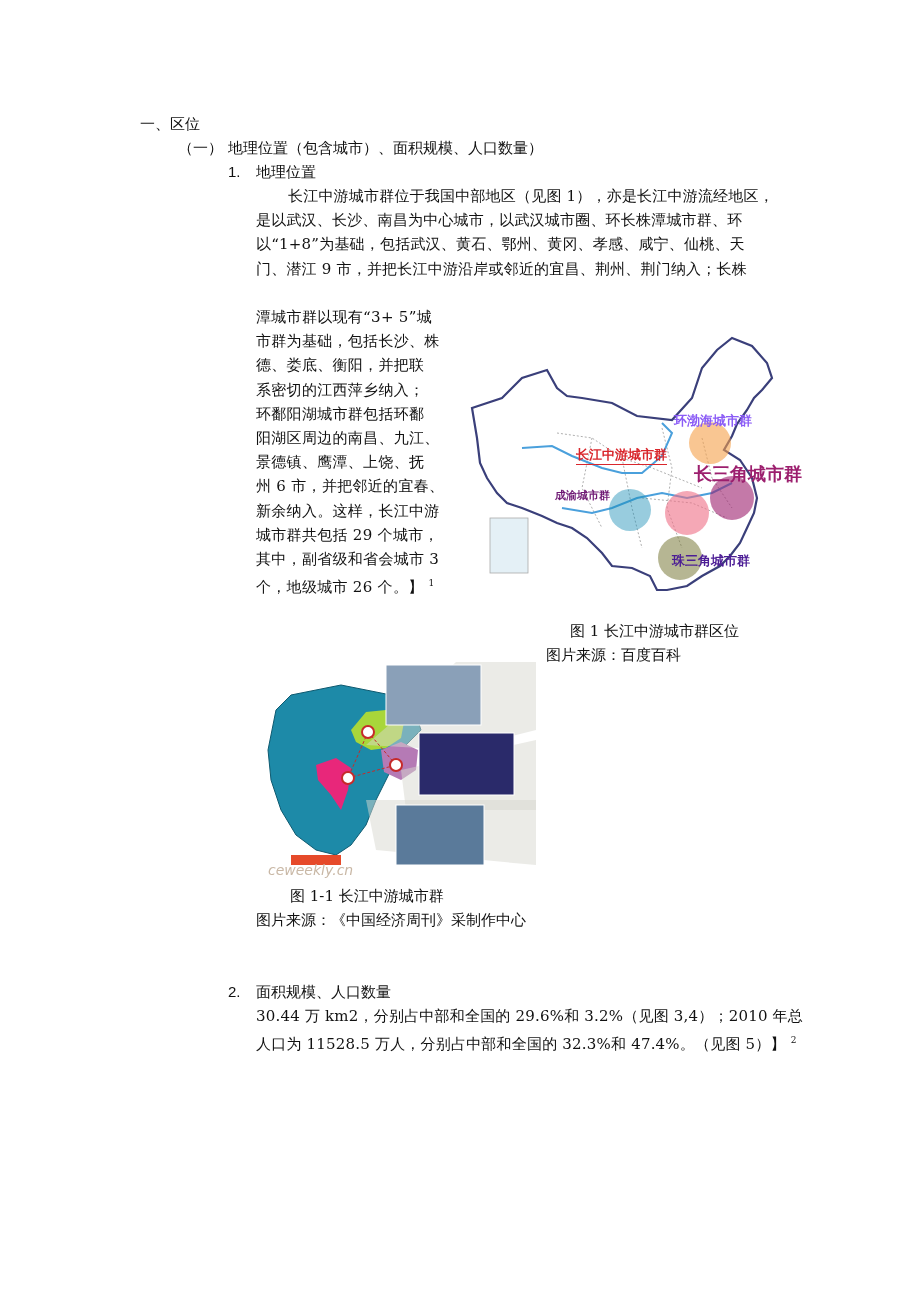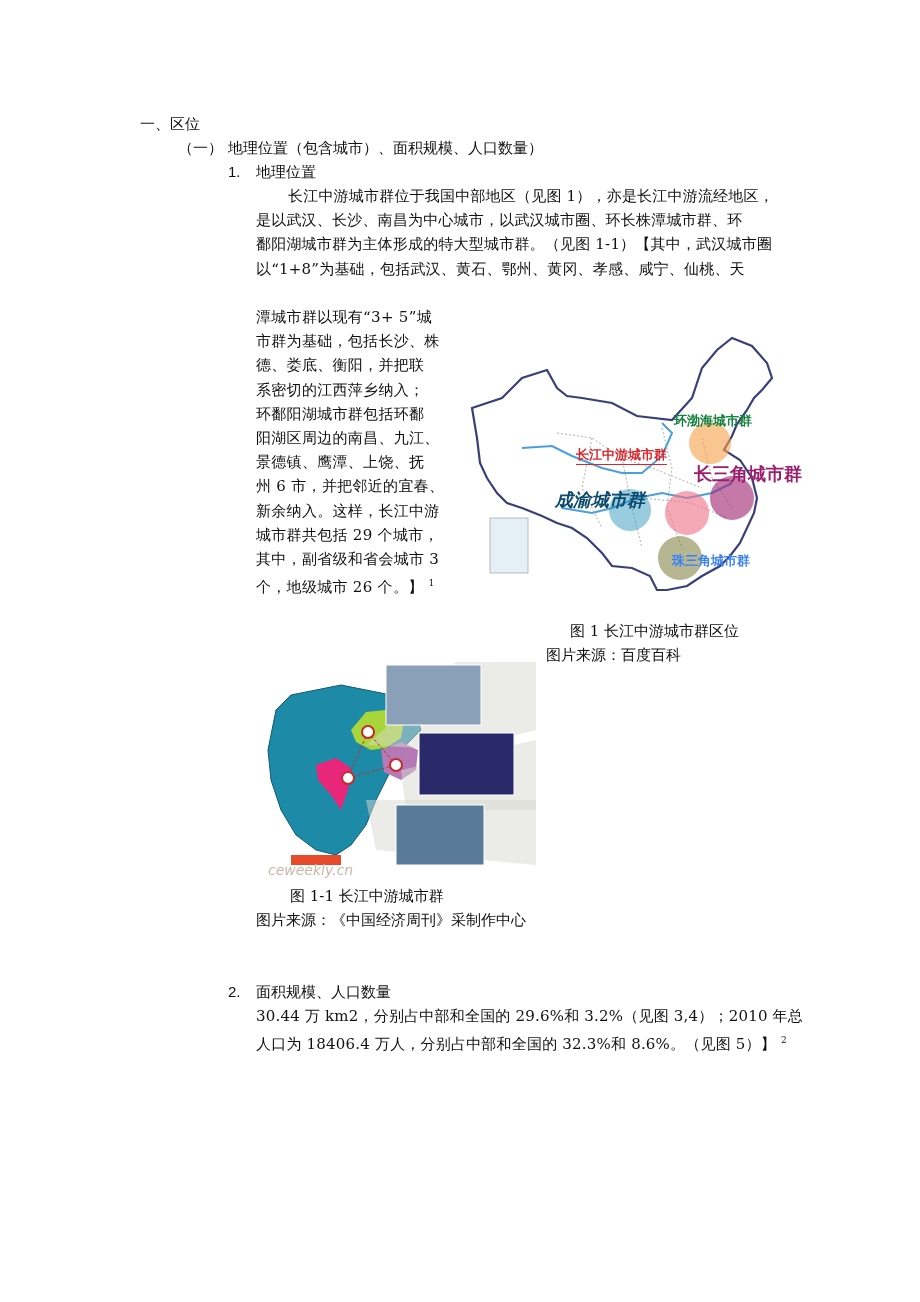--- a/index.html
+++ b/index.html
@@ -22,22 +22,22 @@
 
 <div class="abs line" style="left:140px; top:112px;">一、区位</div>
 <div class="abs line" style="left:178px; top:136px;">（一）</div>
 <div class="abs line" style="left:228px; top:136px;">地理位置（包含城市）、面积规模、人口数量）</div>
 <div class="abs line" style="left:228px; top:160px; font-family:'Liberation Sans',sans-serif;">1.</div>
 <div class="abs line" style="left:256px; top:160px;">地理位置</div>
 
 <div class="para" style="top:184px;">
   <div style="padding-left:32px;">长江中游城市群位于我国中部地区（见图 1），亦是长江中游流经地区，</div>
   <div>是以武汉、长沙、南昌为中心城市，以武汉城市圈、环长株潭城市群、环</div>
-  <div>鄱阳湖城市群为主体形成的特大型城市群。（见图 1-1）【其中，武汉城市圈</div>
   <div>以“1+8”为基础，包括武汉、黄石、鄂州、黄冈、孝感、咸宁、仙桃、天</div>
+  <div>门、潜江 9 市，并把长江中游沿岸或邻近的宜昌、荆州、荆门纳入；长株</div>
 </div>
 
 <div class="side-text" style="top:305px;">
   <div>潭城市群以现有“3+ 5”城</div>
   <div>市群为基础，包括长沙、株</div>
   <div>德、娄底、衡阳，并把联</div>
   <div>系密切的江西萍乡纳入；</div>
   <div>环鄱阳湖城市群包括环鄱</div>
   <div>阳湖区周边的南昌、九江、</div>
   <div>景德镇、鹰潭、上饶、抚</div>
@@ -58,25 +58,25 @@
     <path d="M60,120 L90,118 L110,128 L140,140 L160,145 L180,145 L200,128 L210,105 L200,95 M100,180 L130,185 L150,180 L175,170 L200,165 L225,170 L250,165 L270,155" fill="none" stroke="#4aa0dc" stroke-width="2"></path>
 
     <circle cx="248" cy="115" r="21" fill="#f5a04a" opacity="0.6"></circle>
     <circle cx="168" cy="182" r="21" fill="#1a8fb5" opacity="0.45"></circle>
     <circle cx="225" cy="185" r="22" fill="#ef6e86" opacity="0.6"></circle>
     <circle cx="270" cy="170" r="22" fill="#9c1f6e" opacity="0.6"></circle>
     <circle cx="218" cy="230" r="22" fill="#7a7a3a" opacity="0.55"></circle>
 
     <rect x="28" y="190" width="38" height="55" fill="#e4f0f6" stroke="#aaa" stroke-width="0.8"></rect>
   </svg>
-  <div class="abs" style="left:212px; top:84px; font-family:'DejaVu Sans',sans-serif; font-weight:bold; font-size:13px; color:#15803d;">环渤海城市群</div>
+  <div class="abs" style="left:212px; top:84px; font-family:'DejaVu Sans',sans-serif; font-weight:bold; font-size:13px; color:#8b5cf6;">环渤海城市群</div>
   <div class="abs" style="left:114px; top:118px; font-family:'DejaVu Sans',sans-serif; font-weight:bold; font-size:13px; color:#d9262c; border-bottom:1px solid #d9262c;">长江中游城市群</div>
   <div class="abs" style="left:232px; top:134px; font-family:'DejaVu Sans',sans-serif; font-weight:bold; font-size:18px; color:#9c1f6e;">长三角城市群</div>
-  <div class="abs" style="left:93px; top:160px; font-family:'DejaVu Sans',sans-serif; font-weight:bold; font-size:18px; color:#0c4a6e;font-style:italic;">成渝城市群</div>
-  <div class="abs" style="left:210px; top:224px; font-family:'DejaVu Sans',sans-serif; font-weight:bold; font-size:13px; color:#3b82f6;">珠三角城市群</div>
+  <div class="abs" style="left:93px; top:160px; font-family:'DejaVu Sans',sans-serif; font-weight:bold; font-size:11px; color:#701a75;">成渝城市群</div>
+  <div class="abs" style="left:210px; top:224px; font-family:'DejaVu Sans',sans-serif; font-weight:bold; font-size:13px; color:#4c1d95;">珠三角城市群</div>
 </div>
 
 <div class="caption" style="left:570px; top:619px;">图 1  长江中游城市群区位</div>
 <div class="caption" style="left:546px; top:643px;">图片来源：百度百科</div>
 
 <div class="map2">
   <svg width="280" height="230" viewBox="0 0 280 230">
     <path d="M20,60 L35,45 L60,40 L85,35 L110,40 L135,45 L150,55 L160,65 L165,80 L150,95 L140,110 L130,130 L120,150 L110,175 L95,195 L80,205 L60,200 L40,185 L25,160 L15,130 L12,100 Z" fill="#1d8aa8" stroke="#0e5a70" stroke-width="1"></path>
     <path d="M95,80 L110,62 L130,60 L148,72 L145,88 L130,98 L115,100 L100,92 Z" fill="#a8d63a"></path>
     <path d="M125,100 L145,92 L162,100 L160,120 L145,130 L128,122 Z" fill="#b57ab5"></path>
@@ -99,14 +99,14 @@
 </div>
 
 <div class="caption" style="left:290px; top:884px;">图 1-1  长江中游城市群</div>
 <div class="caption" style="left:256px; top:908px;">图片来源：《中国经济周刊》采制作中心</div>
 
 <div class="abs line" style="left:228px; top:980px; font-family:'Liberation Sans',sans-serif;">2.</div>
 <div class="abs line" style="left:256px; top:980px;">面积规模、人口数量</div>
 
 <div class="para" style="top:1004px;">
   <div>30.44 万 km2，分别占中部和全国的 29.6%和 3.2%（见图 3,4）；2010 年总</div>
-  <div><span>人口为 18406.4 万人，分别占中部和全国的 32.3%和 8.6%。（见图 5）】</span> <sup>2</sup></div>
+  <div><span>人口为 11528.5 万人，分别占中部和全国的 32.3%和 47.4%。（见图 5）】</span> <sup>2</sup></div>
 </div>
 
 </body></html>

